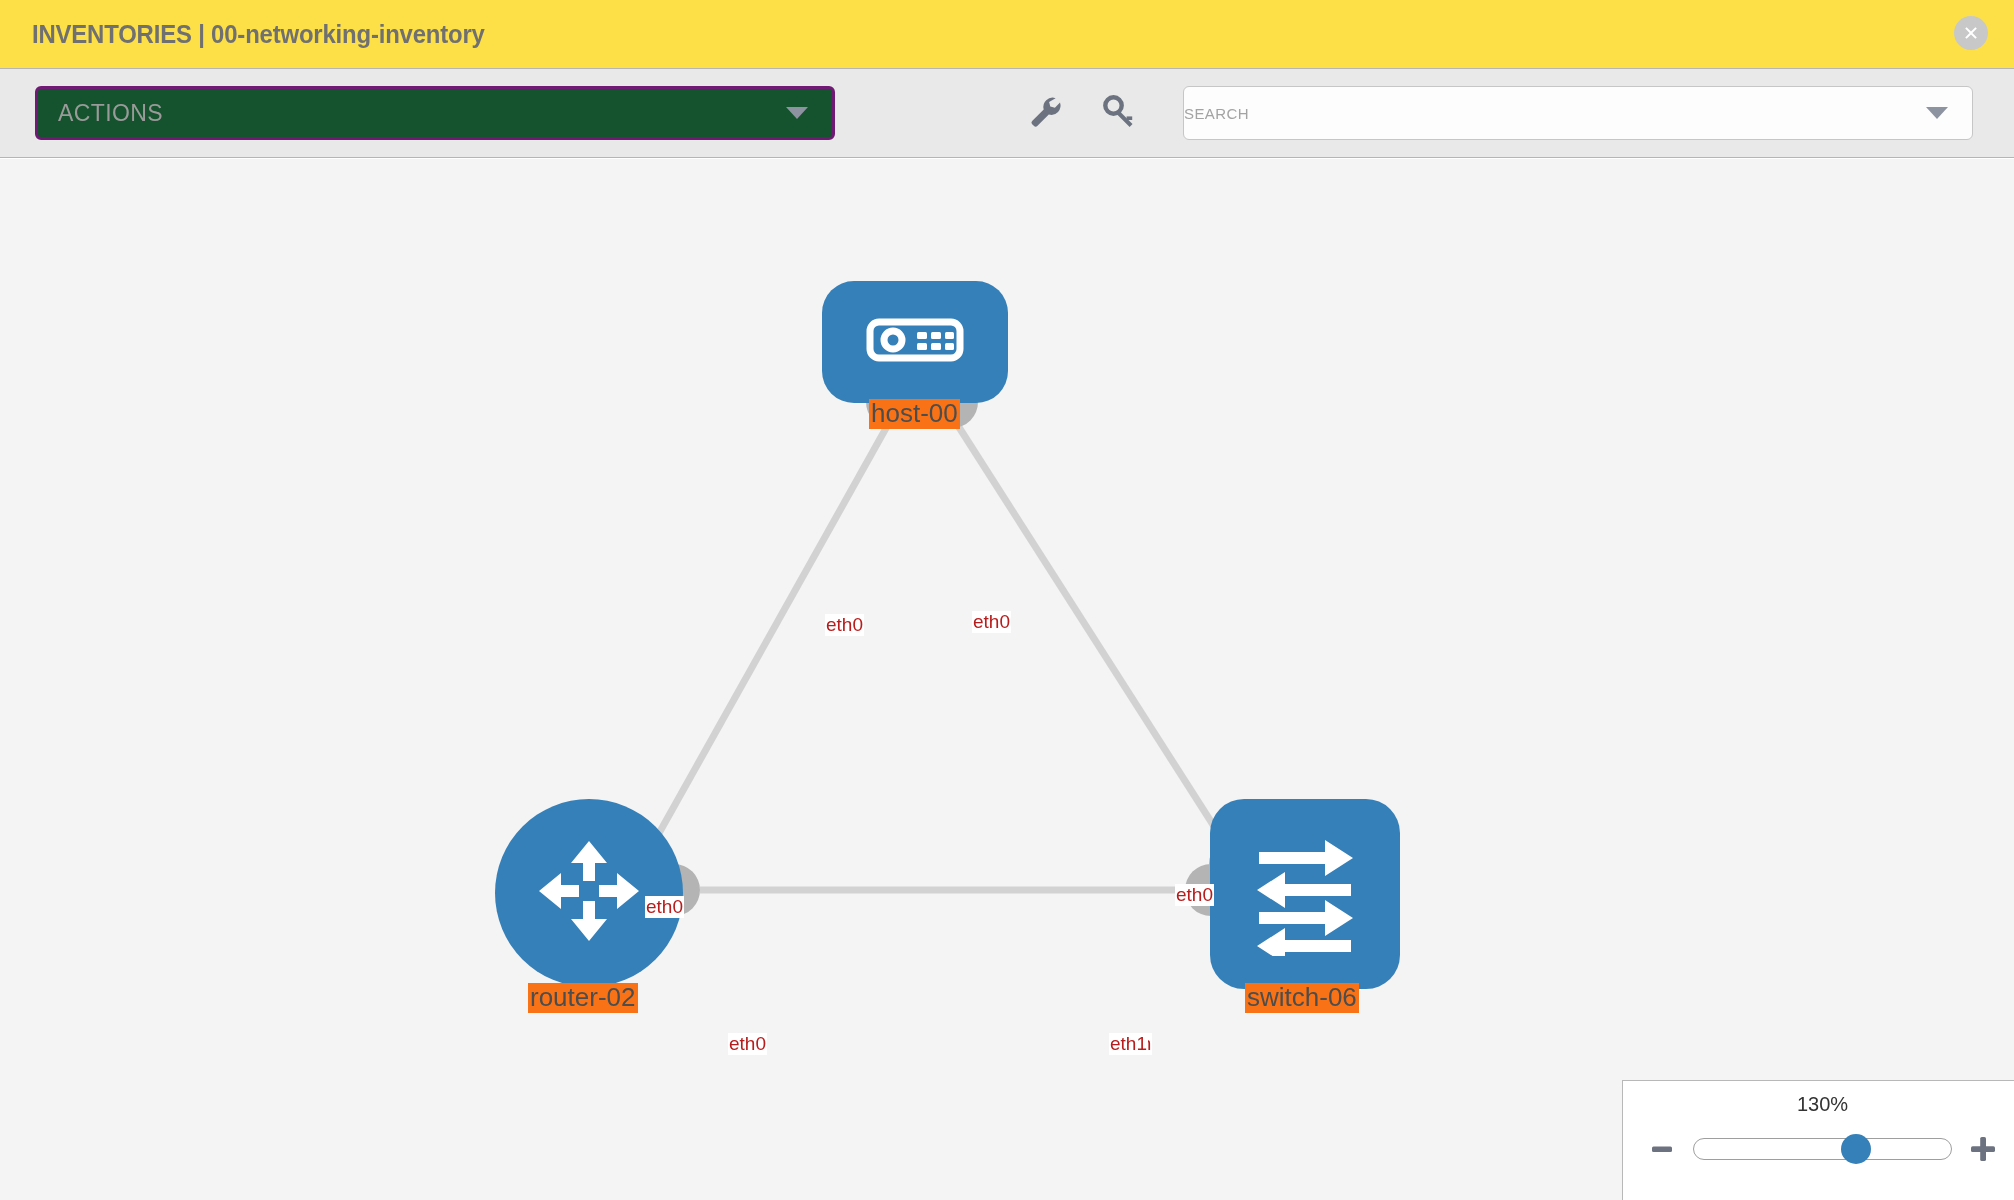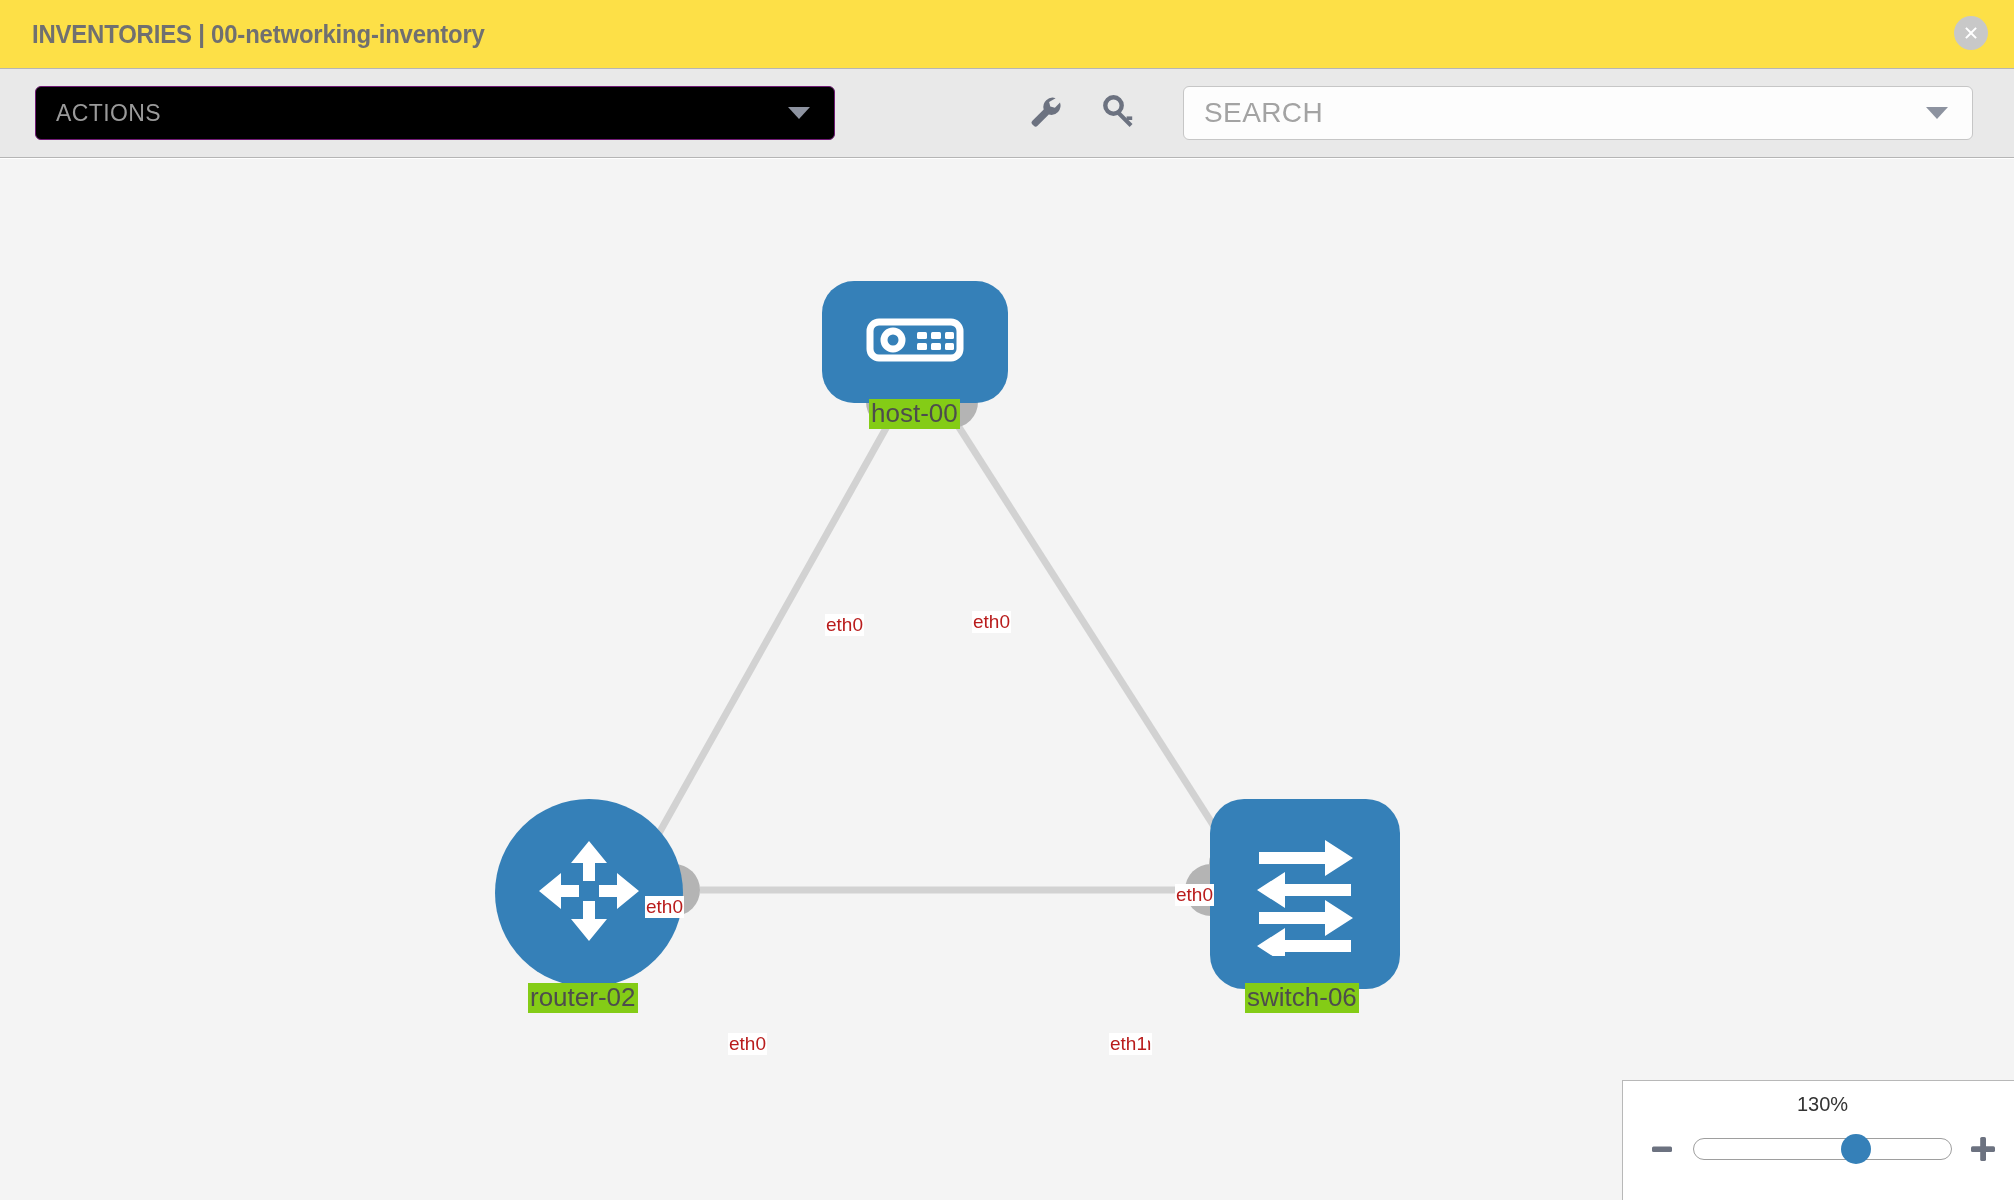--- a/index.html
+++ b/index.html
@@ -47,22 +47,22 @@
     width: 2014px; height: 90px;
     background: #e9e9e9;
     border-top: 1px solid #b5b5b5;
     border-bottom: 1px solid #b5b5b5;
     display: flex; align-items: center;
   }
   .select-box {
     position: relative;
     margin-left: 35px;
     width: 800px; height: 54px;
-    background: #000000;
-    border: 1px solid #701a75;
+    background: #14532d;
+    border: 3px solid #701a75;
     border-radius: 6px;
     display: flex; align-items: center;
     cursor: pointer;
   }
   .select-label {
     margin-left: 20px;
     font-size: 23px;
     color: #9a9a9a;
     font-family: "Liberation Sans Narrow", "Liberation Sans", sans-serif;
     letter-spacing: 0.4px;
@@ -85,22 +85,21 @@
     position: relative;
     margin-left: 44px;
     width: 790px; height: 54px;
     background: #fdfdfd;
     border: 1px solid #c6c6c6;
     border-radius: 6px;
     display: flex; align-items: center;
     cursor: text;
   }
   .search-label {
-    margin-left: 20px;
-    font-size: 28px;
+    font-size: 15px;
     color: #a3a3a3;
     font-family: "Liberation Sans Narrow", "Liberation Sans", sans-serif;
     letter-spacing: 0.4px;
   }
 
   
   .canvas {
     position: absolute; left: 0; top: 159px;
     width: 2014px; height: 1041px;
     background: #f4f4f4;
@@ -112,21 +111,21 @@
   .node-shape {
     position: absolute;
     background: #3580b8;
     display: flex; align-items: center; justify-content: center;
     cursor: pointer;
   }
   .node-label {
     position: absolute;
     font-size: 26px;
     color: #4d4d4d;
-    background: #84cc16;
+    background: #f97316;
     white-space: nowrap;
     padding: 0 2px;
     line-height: 1.15;
   }
   .port-label {
     position: absolute;
     font-size: 19px;
     color: #b91c1c;
     background: #ffffff;
     white-space: nowrap;

